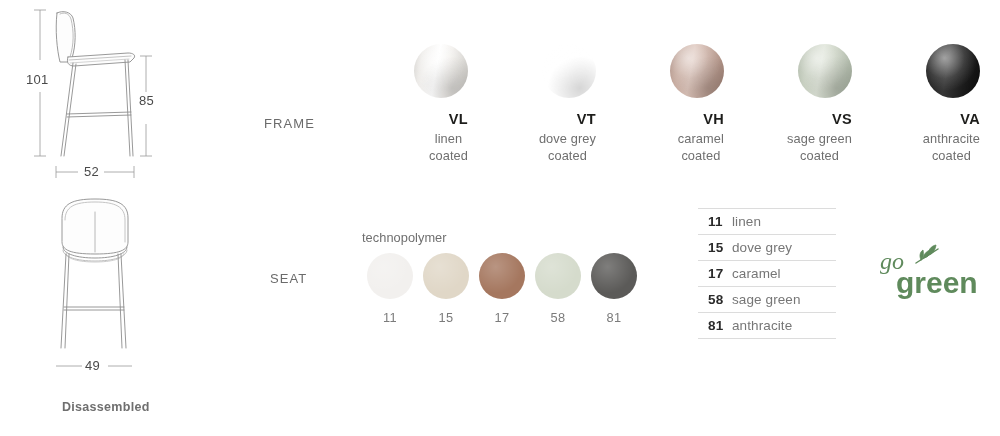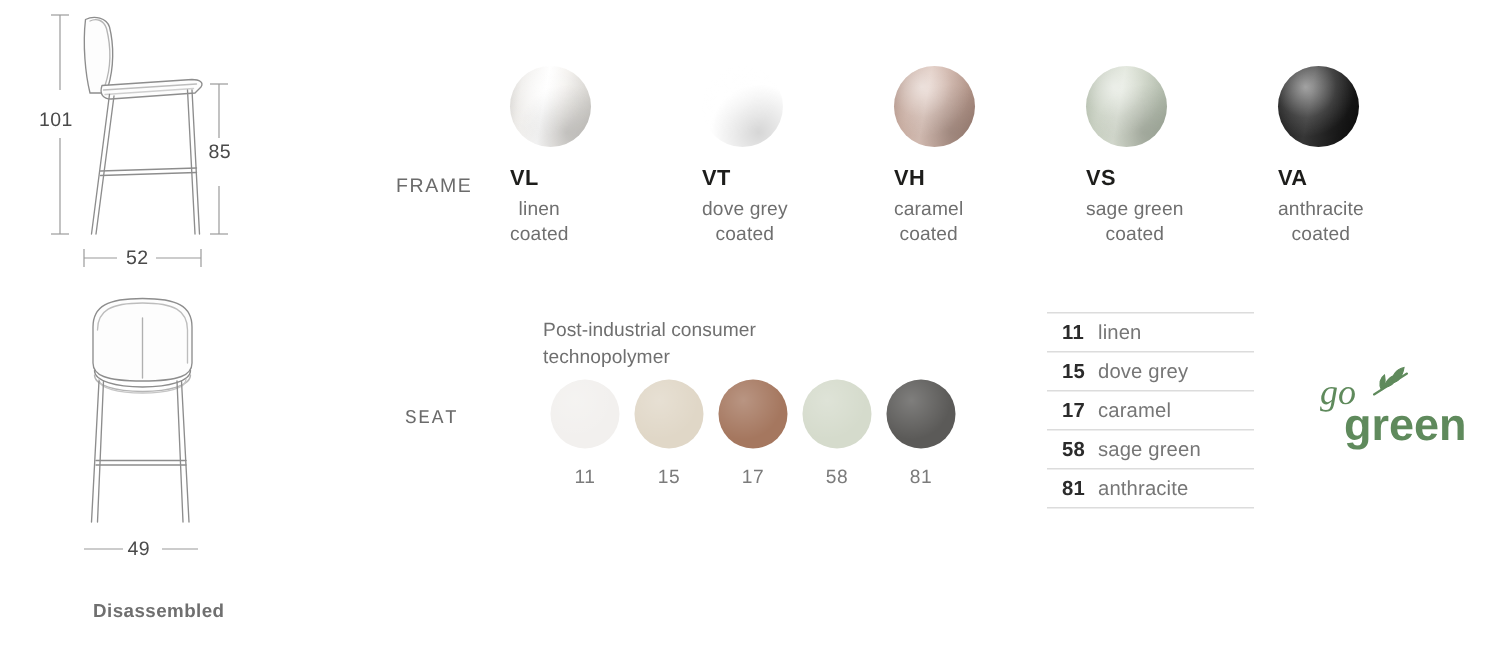--- a/index.html
+++ b/index.html
@@ -32,31 +32,31 @@
   }
 
   
   .section-label {
     position: absolute;
     font-size: 13px;
     color: #6b6b6b;
     letter-spacing: 1.1px;
   }
   #frame-label { left: 264px; top: 116px; text-align: center; }
-  #seat-label  { left: 270px; top: 271px; font-family: Liberation Mono, monospace; }
+  #seat-label  { left: 270px; top: 271px; }
 
   
   #frame-row {
     position: absolute; left: 340px; top: 44px;
     width: 660px; height: 130px;
     display: flex; justify-content: flex-start;
   }
   .frame-item {
     width: 128px;
-    display: flex; flex-direction: column; align-items: flex-start;
+    display: flex; flex-direction: column; align-items: flex-end;
   }
   .sphere {
     width: 54px; height: 54px; border-radius: 50%;
     position: relative;
     margin-bottom: 12px;
   }
   .sphere::after {
     content: "";
     position: absolute; inset: 0; border-radius: 50%;
     background:
@@ -240,21 +240,21 @@
         <span>anthracite</span><br>
         <span>coated</span>
       </div>
     </div>
 
   </div>
 
   <div id="seat-label" class="section-label">SEAT</div>
 
   <div id="seat-material">
-    <span>Post-industrial consumer</span><br>
+    <br>
     <span>technopolymer</span>
   </div>
 
   <div id="seat-row">
     <div class="seat-item">
       <div class="disc" style="background:#f2f0ee;"></div>
       <div class="seat-num">11</div>
     </div>
     <div class="seat-item">
       <div class="disc" style="background:#e0d7c7;"></div>

